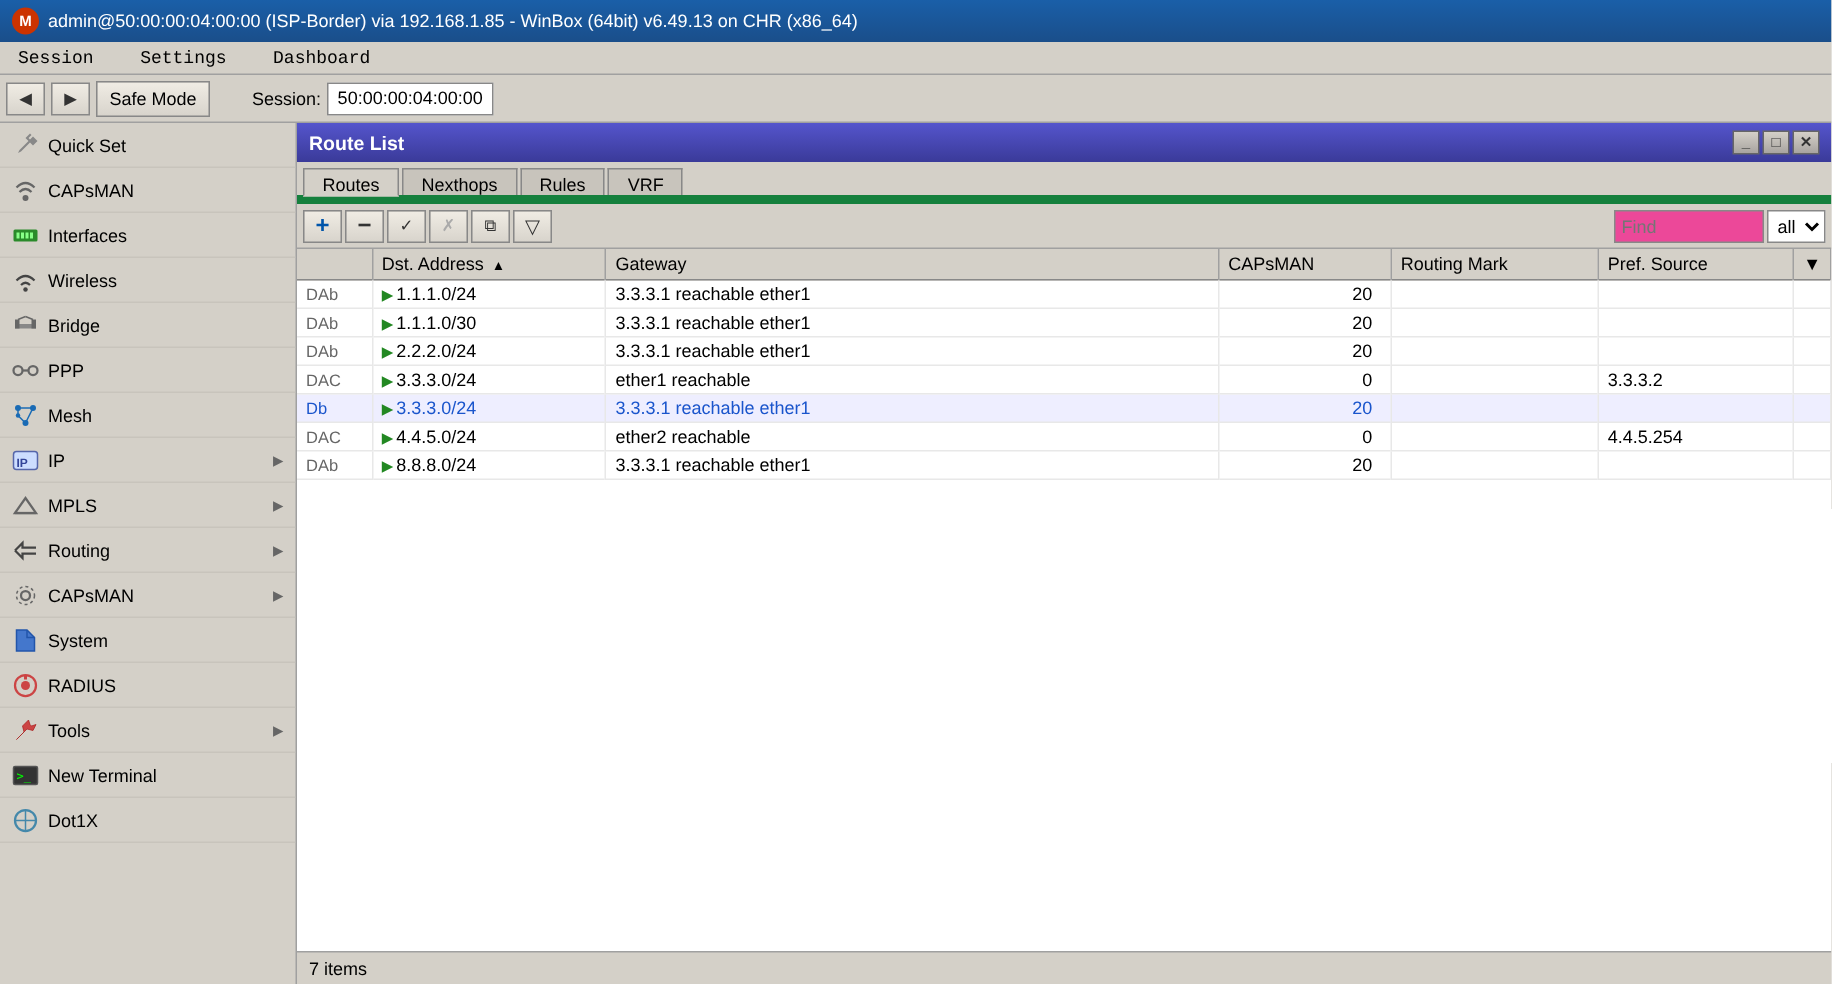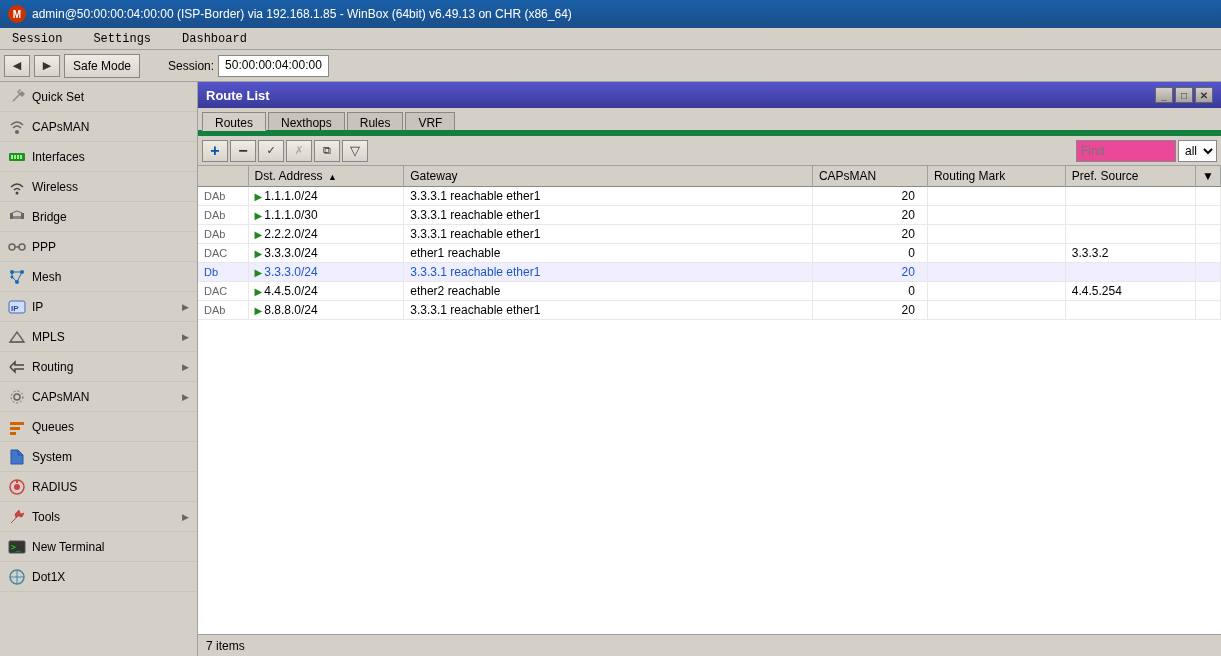--- a/index.html
+++ b/index.html
@@ -410,30 +410,20 @@
     <div class="sidebar-item has-submenu">
       <div class="icon">
         <svg class="sidebar-svg" viewBox="0 0 18 18" fill="none">
           <circle cx="9" cy="9" r="3" stroke="#666" stroke-width="1.5"></circle>
           <circle cx="9" cy="9" r="6" stroke="#666" stroke-width="1" stroke-dasharray="2,2"></circle>
         </svg>
       </div>
       <span>CAPsMAN</span>
     </div>
 
-    <div class="sidebar-item">
-      <div class="icon">
-        <svg class="sidebar-svg" viewBox="0 0 18 18" fill="none">
-          <rect x="2" y="4" width="14" height="3" fill="#cc6600"></rect>
-          <rect x="2" y="9" width="10" height="3" fill="#cc6600"></rect>
-          <rect x="2" y="14" width="6" height="3" fill="#cc6600"></rect>
-        </svg>
-      </div>
-      <span>Queues</span>
-    </div>
 
     <div class="sidebar-item">
       <div class="icon">
         <svg class="sidebar-svg" viewBox="0 0 18 18" fill="none">
           <path d="M3 2 L10 2 L15 7 L15 16 L3 16 Z" fill="#4477cc" stroke="#2255aa" stroke-width="1"></path>
           <path d="M10 2 L10 7 L15 7" stroke="#2255aa" stroke-width="1" fill="none"></path>
         </svg>
       </div>
       <span>System</span>
     </div>

